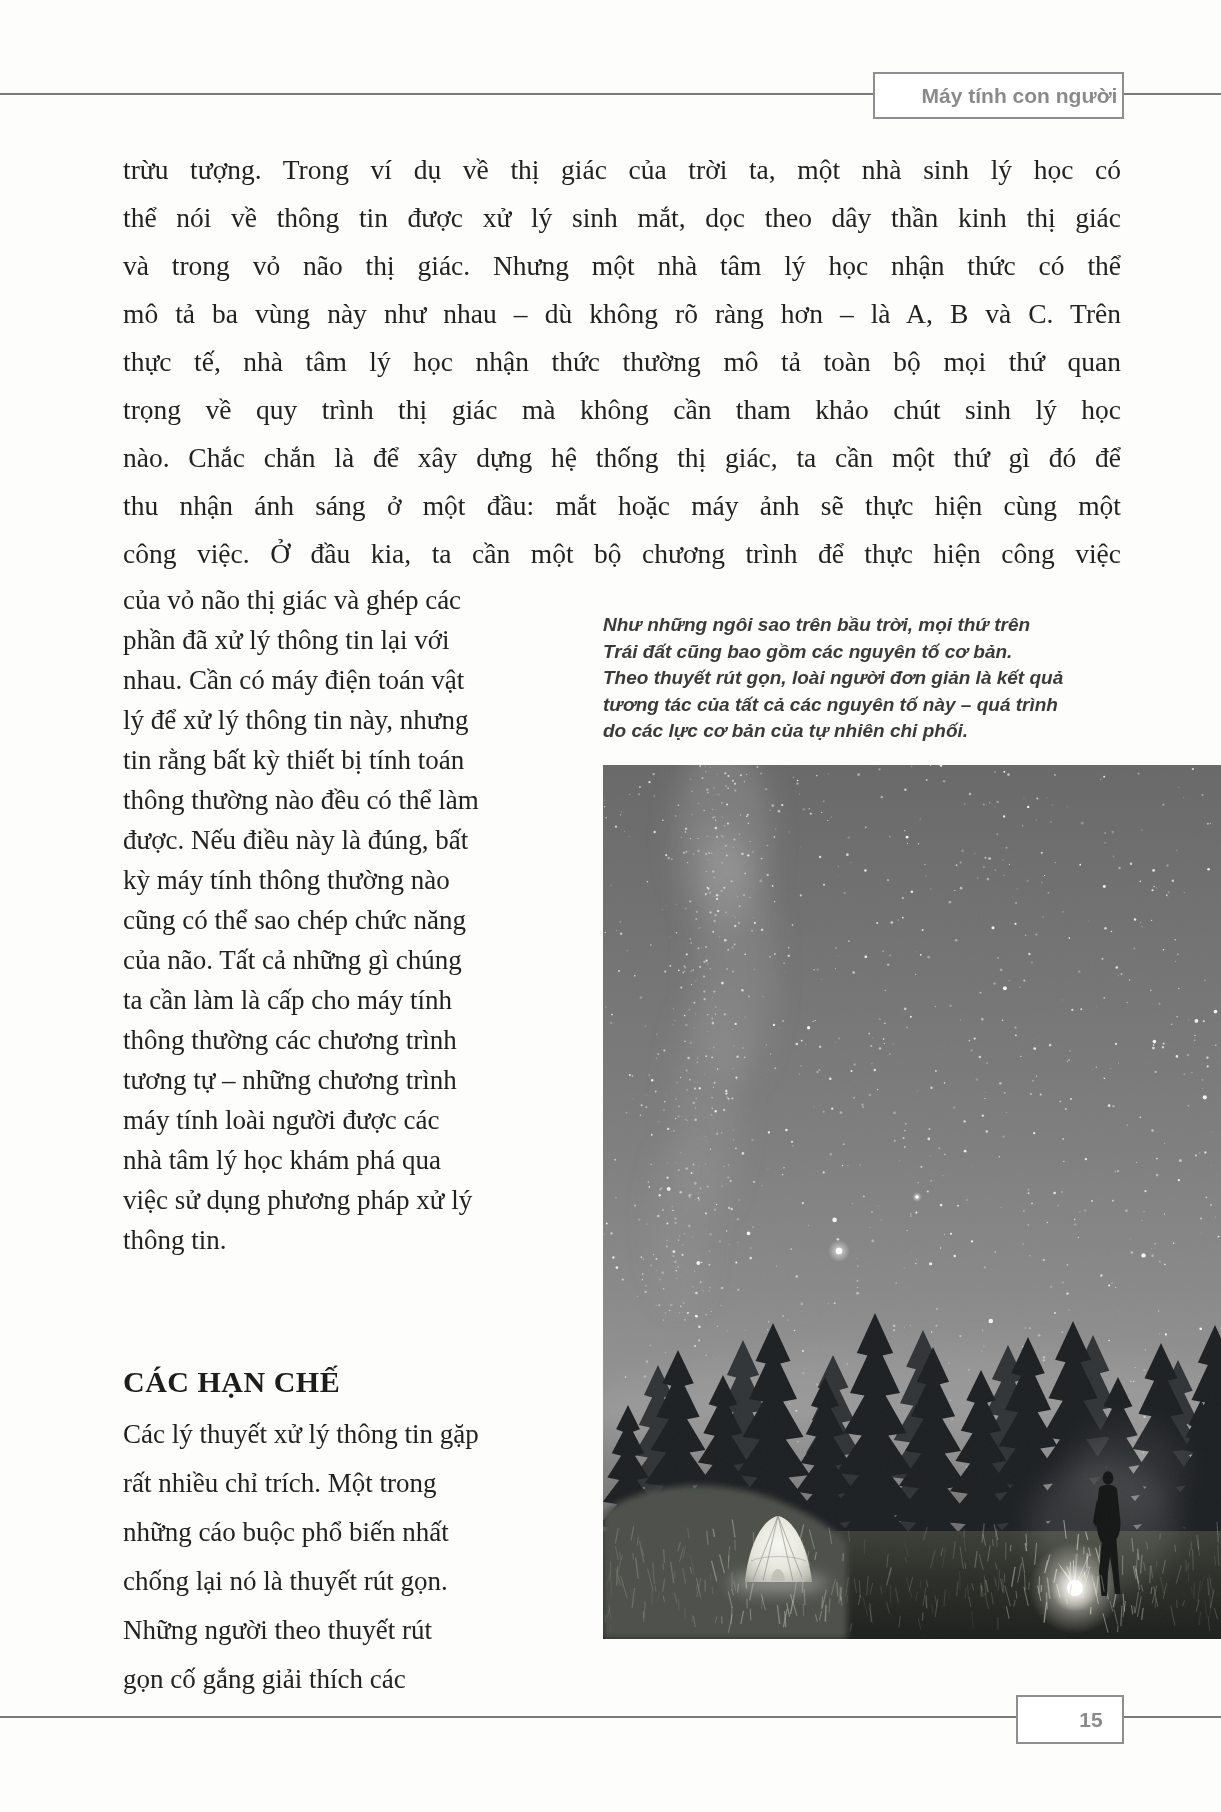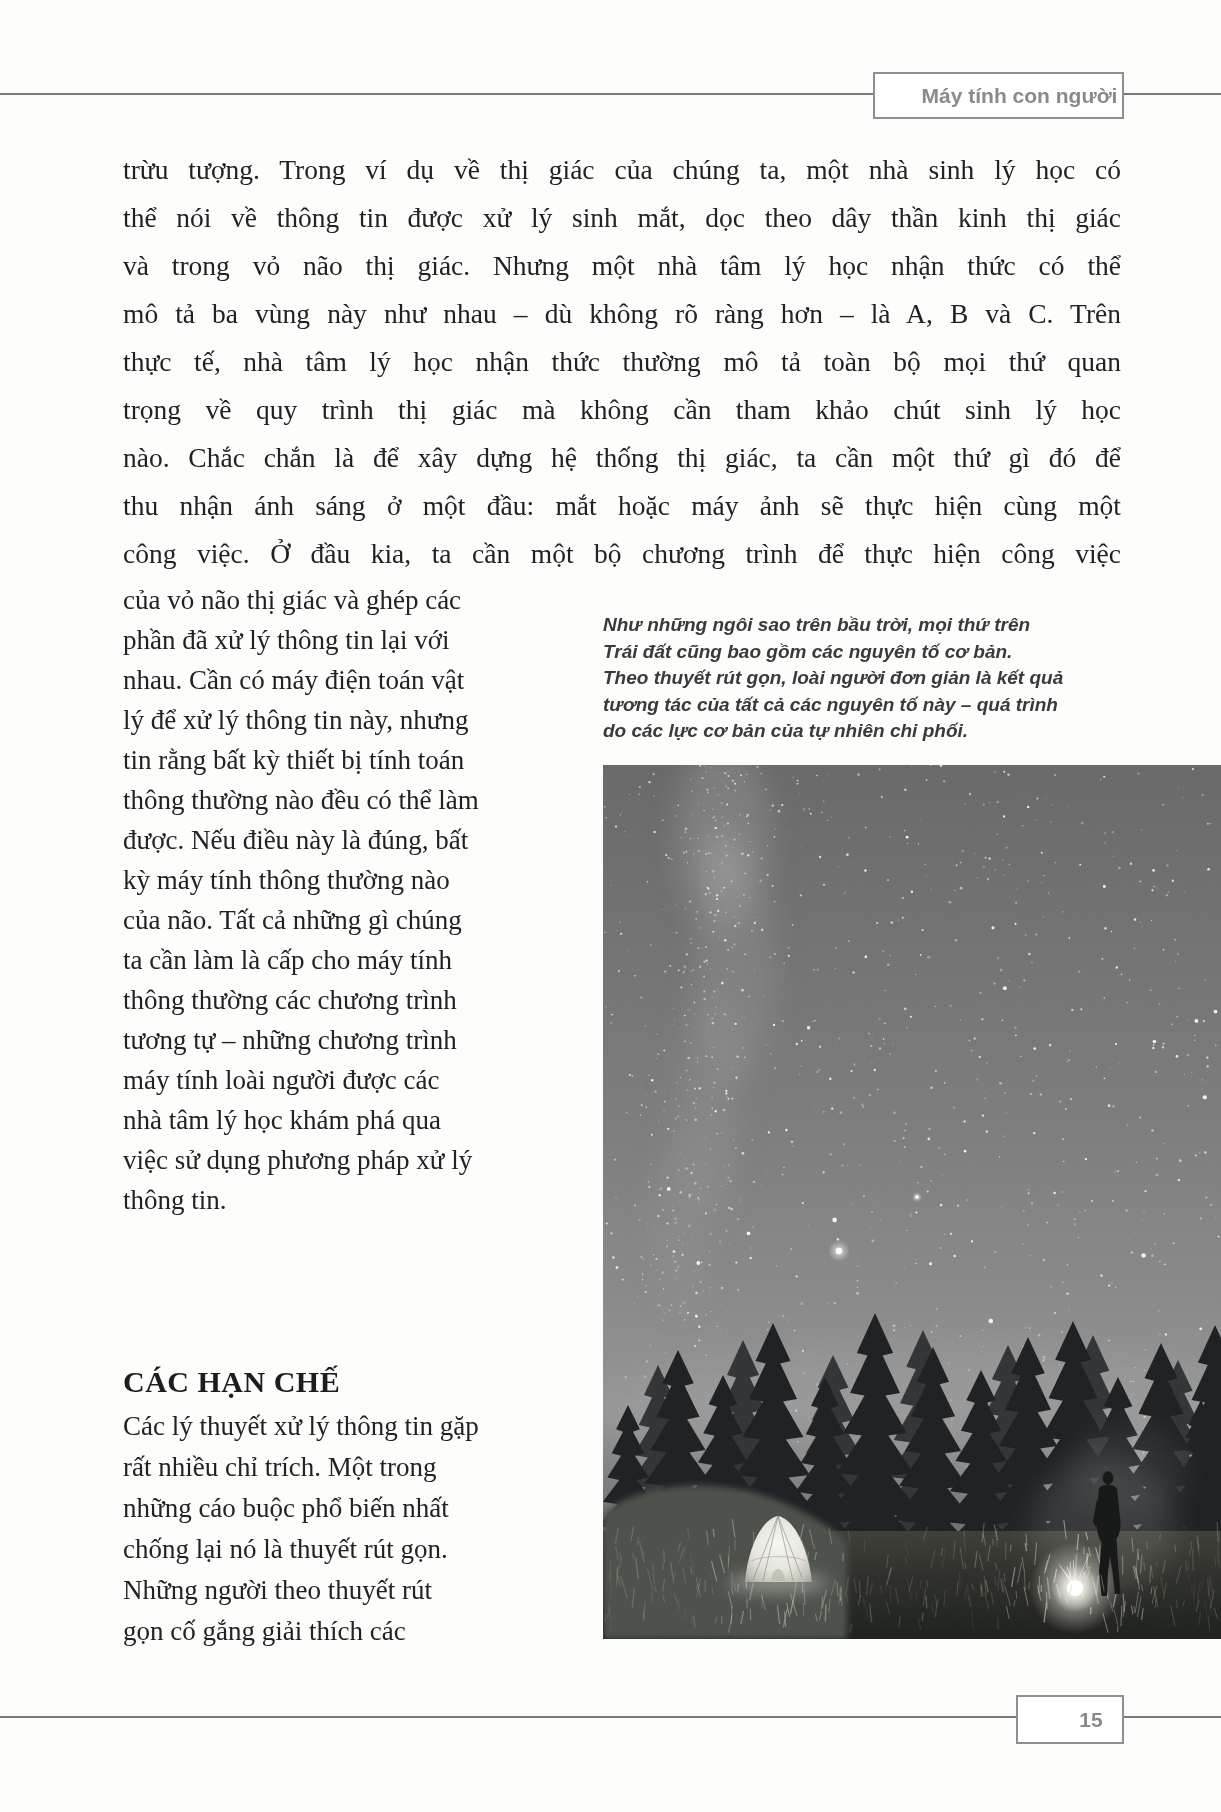--- a/index.html
+++ b/index.html
@@ -13,58 +13,59 @@
            font-family:"Liberation Sans","DejaVu Sans",sans-serif;color:#8a8a8a;font-weight:bold;padding-left:42px;}
   .chapter-box{left:873px;top:72px;width:205px;height:43px;font-size:21px;}
   .pageno-box{left:1016px;top:1695px;width:62px;height:45px;font-size:21px;}
   .para-wide{position:absolute;left:123px;top:146px;width:998px;font-size:27.5px;line-height:48px;}
   .para-wide .line{text-align:justify;text-align-last:justify;white-space:nowrap;}
   .col-narrow{position:absolute;left:123px;top:580px;width:380px;font-size:27px;line-height:40px;}
   .col-narrow .line{white-space:nowrap;}
   .section-heading{position:absolute;left:123px;top:1340px;font-size:30px;font-weight:bold;
                    letter-spacing:.5px;color:#1d1d1d;}
   .para2{position:absolute;left:123px;top:1406px;width:380px;font-size:27px;line-height:41px;}
-  .para2 .line{white-space:nowrap;}
+  .para2 .line{white-space:nowrap;margin-top:8px;}
   .caption{position:absolute;left:603px;top:612px;width:510px;
            font-family:"Liberation Sans","DejaVu Sans",sans-serif;font-style:italic;font-weight:700;
            font-size:19px;line-height:26.5px;color:#3a3a3a;}
   .caption .line{white-space:nowrap;}
   figure.photo{position:absolute;left:603px;top:765px;width:618px;height:874px;margin:0;}
 </style>
 </head>
 <body>
 
 <div class="page">
 
   <div class="rule top"></div>
   <div class="tag-box chapter-box">
     <span>Máy tính con người</span>
   </div>
 
   <div class="para-wide">
-      <div class="line">trừu tượng. Trong ví dụ về thị giác của chúng ta, một nhà sinh lý học có</div>
+      <div class="line">trừu tượng. Trong ví dụ về thị giác của trời ta, một nhà sinh lý học có</div>
       <div class="line">thể nói về thông tin được xử lý sinh mắt, dọc theo dây thần kinh thị giác</div>
       <div class="line">và trong vỏ não thị giác. Nhưng một nhà tâm lý học nhận thức có thể</div>
       <div class="line">mô tả ba vùng này như nhau – dù không rõ ràng hơn – là A, B và C. Trên</div>
       <div class="line">thực tế, nhà tâm lý học nhận thức thường mô tả toàn bộ mọi thứ quan</div>
       <div class="line">trọng về quy trình thị giác mà không cần tham khảo chút sinh lý học</div>
       <div class="line">nào. Chắc chắn là để xây dựng hệ thống thị giác, ta cần một thứ gì đó để</div>
       <div class="line">thu nhận ánh sáng ở một đầu: mắt hoặc máy ảnh sẽ thực hiện cùng một</div>
       <div class="line">công việc. Ở đầu kia, ta cần một bộ chương trình để thực hiện công việc</div>
     </div>
 
   <div class="col-narrow">
       <div class="line">của vỏ não thị giác và ghép các</div>
       <div class="line">phần đã xử lý thông tin lại với</div>
       <div class="line">nhau. Cần có máy điện toán vật</div>
       <div class="line">lý để xử lý thông tin này, nhưng</div>
       <div class="line">tin rằng bất kỳ thiết bị tính toán</div>
       <div class="line">thông thường nào đều có thể làm</div>
       <div class="line">được. Nếu điều này là đúng, bất</div>
       <div class="line">kỳ máy tính thông thường nào</div>
+      <div class="line">cũng có thể sao chép chức năng</div>
       <div class="line">của não. Tất cả những gì chúng</div>
       <div class="line">ta cần làm là cấp cho máy tính</div>
       <div class="line">thông thường các chương trình</div>
       <div class="line">tương tự – những chương trình</div>
       <div class="line">máy tính loài người được các</div>
       <div class="line">nhà tâm lý học khám phá qua</div>
       <div class="line">việc sử dụng phương pháp xử lý</div>
       <div class="line">thông tin.</div>
     </div>
 

